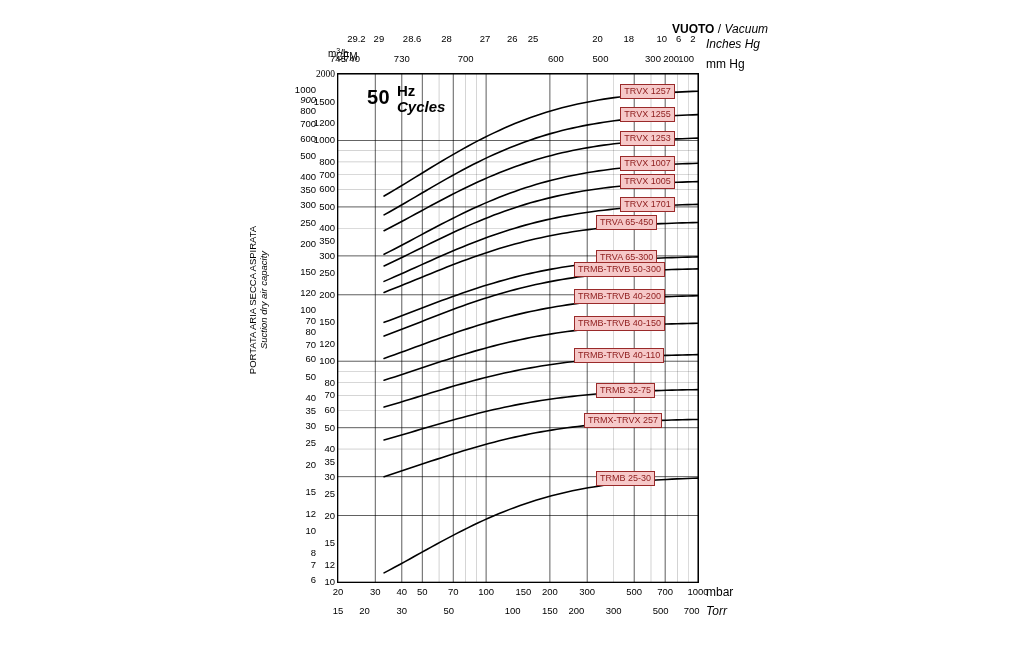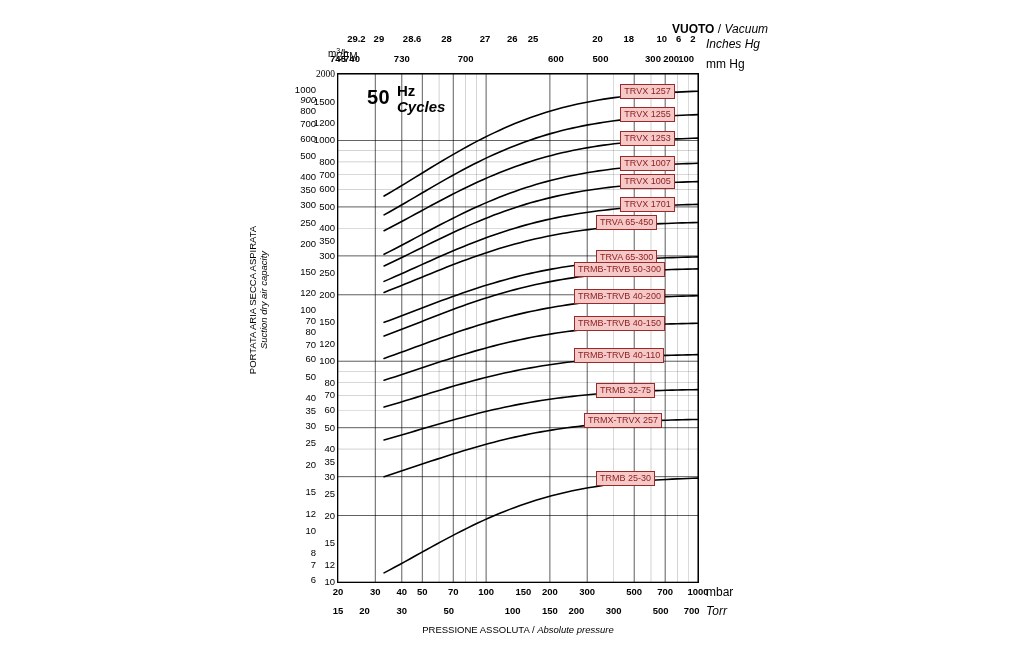--- a/index.html
+++ b/index.html
@@ -30,21 +30,21 @@
     width: 362px;
     height: 510px;
     border: 1.2px solid #000;
     box-sizing: border-box;
     background: #fff;
     overflow: hidden;
   }
   #plot svg { display: block; }
 
   
-  .tick-row { position: absolute; height: 12px; font-weight: bold; }
+  .tick-row { position: absolute; height: 12px; }
   .tick {
     position: absolute;
     font-size: 9.5px;
     line-height: 12px;
     transform: translateX(-50%);
     white-space: nowrap;
   }
   .vtick {
     position: absolute;
     font-size: 9.5px;
@@ -141,23 +141,20 @@
   <div class="hdr ital" style="left:706px; top:604px; font-style:italic;">Torr</div>
 
   <div class="axis-unit-left" style="left:296px; top:51px; font-weight:normal;margin-left:40px;">CFM</div>
   <div class="axis-unit-left" style="left:328px; top:47px;"><span>m</span><span class="sup">3</span><span>/h</span></div>
 
   <div id="ylab">
     <span class="l1">PORTATA ARIA SECCA ASPIRATA</span><br>
     <span class="l2">Suction dry air capacity</span>
   </div>
 
-  <div id="xlab">
-    <span>PRESSIONE ASSOLUTA</span><span> / </span><span class="it">Absolute pressure</span>
-  </div>
 
   <div id="ticks-inches" class="tick-row" style="left:337px; top:33px; width:362px;">
       <div class="tick" style="left: 19.39px;">29.2</div>
       <div class="tick" style="left: 41.9126px;">29</div>
       <div class="tick" style="left: 75.0969px;">28.6</div>
       <div class="tick" style="left: 109.551px;">28</div>
       <div class="tick" style="left: 148.112px;">27</div>
       <div class="tick" style="left: 175.204px;">26</div>
       <div class="tick" style="left: 196.107px;">25</div>
       <div class="tick" style="left: 260.627px;">20</div>

